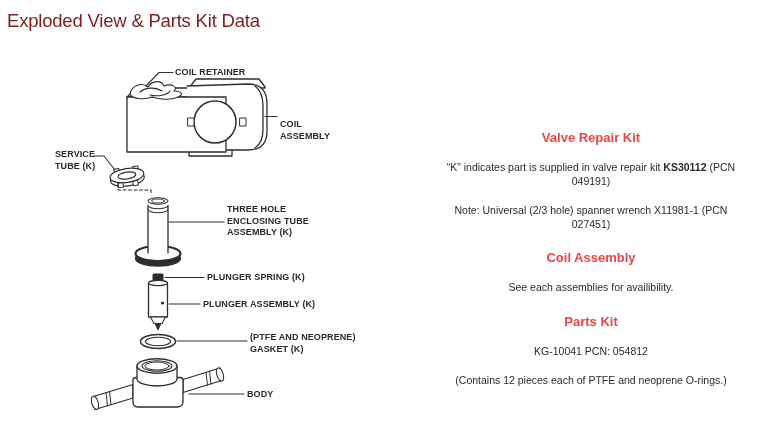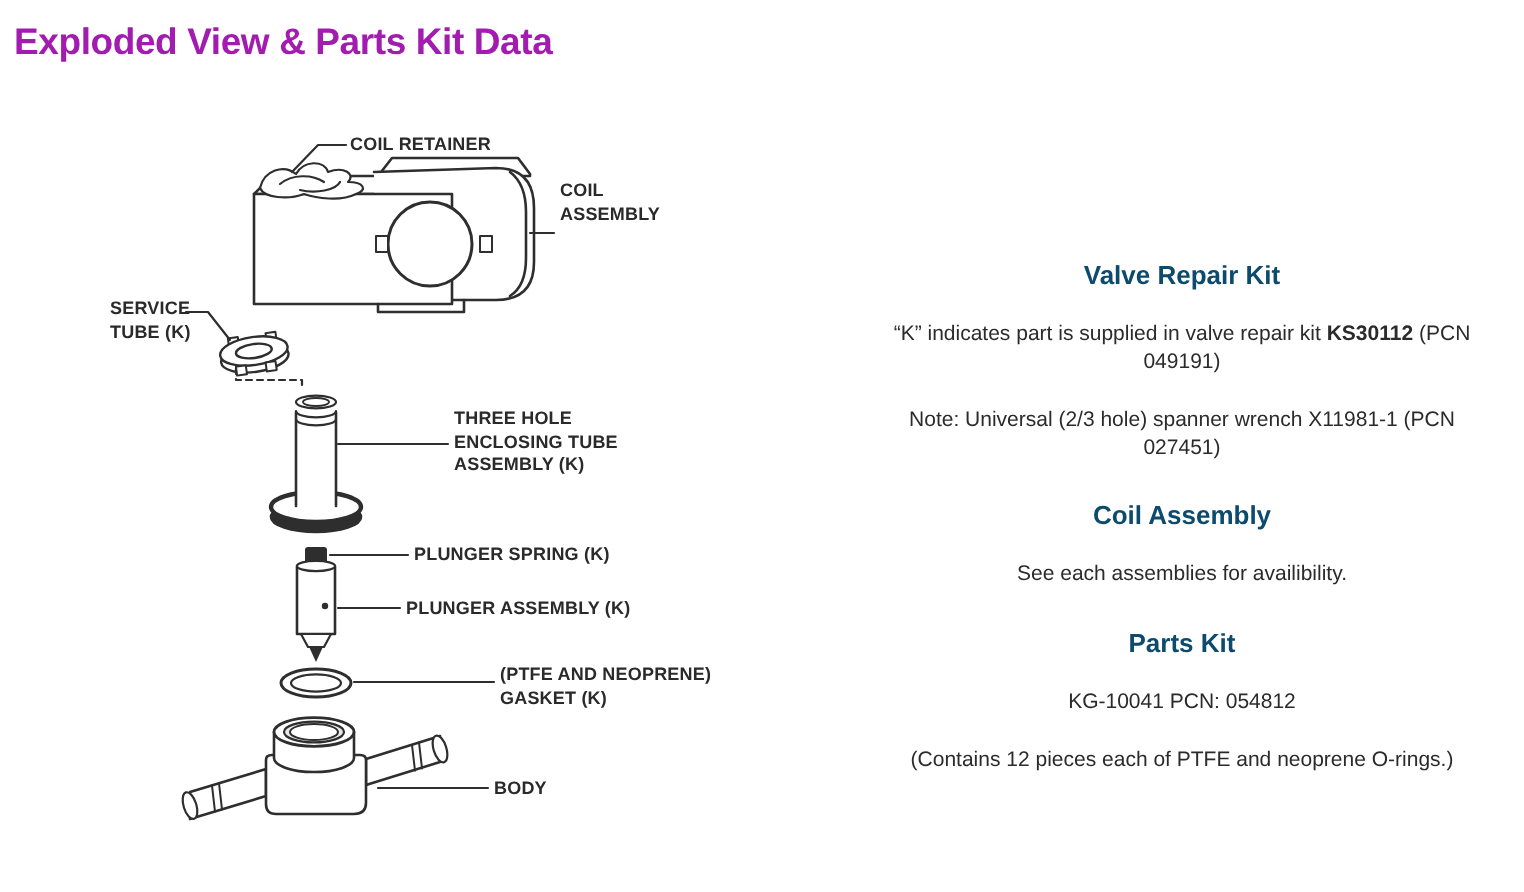--- a/index.html
+++ b/index.html
@@ -1,26 +1,26 @@
 <!DOCTYPE html>
 <html><head>
 <meta charset="utf-8">
 <style>
   html,body{margin:0;padding:0;background:#fff;}
   .page{position:relative;width:762px;height:446px;background:#ffffff;overflow:hidden;
         font-family:"Liberation Sans",sans-serif;}
-  .page-title{position:absolute;left:7px;top:10px;margin:0;font-size:18.5px;font-weight:700;
-        letter-spacing:-0.2px;color:#a21caf;}
+  .page-title{position:absolute;left:7px;top:10px;margin:0;font-size:18.5px;font-weight:400;
+        letter-spacing:-0.2px;color:#7f1d1d;}
   .stage{position:absolute;inset:0;margin-left:19px;}
   .stage svg{position:absolute;left:0;top:0;}
   .dlabel{position:absolute;font-size:9px;font-weight:700;line-height:11.5px;color:#2a2a2a;
         white-space:pre;letter-spacing:0.1px;}
   .info{position:absolute;left:420px;top:130px;width:342px;text-align:center;color:#2b2b2b;}
   .section + .section{margin-top:19px;}
-  .heading{font-size:13px;font-weight:700;line-height:15px;margin:0 0 2px 0;color:#0c4a6e;}
+  .heading{font-size:13px;font-weight:700;line-height:15px;margin:0 0 2px 0;color:#ef4444;}
   .body-line{font-size:10.5px;line-height:13.5px;margin:16px;}
   .body-line b{font-weight:700;}
 </style>
 </head>
 <body>
 
 <div class="page">
 
   <h1 class="page-title">Exploded View &amp; Parts Kit Data</h1>
 
@@ -113,21 +113,21 @@
           <line x1="150" y1="222" x2="205" y2="222"></line>
           <line x1="146" y1="277.5" x2="185" y2="277.5"></line>
           <line x1="150" y1="304" x2="181" y2="304"></line>
           <line x1="158" y1="341" x2="228" y2="341"></line>
           <line x1="170" y1="394" x2="225" y2="394"></line>
         </g>
       </g>
     </svg>
 
     <div class="dlabel" style="left:156px;top:67px">COIL RETAINER</div>
-    <div class="dlabel" style="left:261px;top:90px">COIL
+    <div class="dlabel" style="left:261px;top:119px">COIL
 ASSEMBLY</div>
     <div class="dlabel" style="left:36px;top:149px">SERVICE
 TUBE (K)</div>
     <div class="dlabel" style="left:208px;top:204px">THREE HOLE
 ENCLOSING TUBE
 ASSEMBLY (K)</div>
     <div class="dlabel" style="left:188px;top:272px">PLUNGER SPRING (K)</div>
     <div class="dlabel" style="left:184px;top:299px">PLUNGER ASSEMBLY (K)</div>
     <div class="dlabel" style="left:231px;top:332px">(PTFE AND NEOPRENE)
 GASKET (K)</div>

